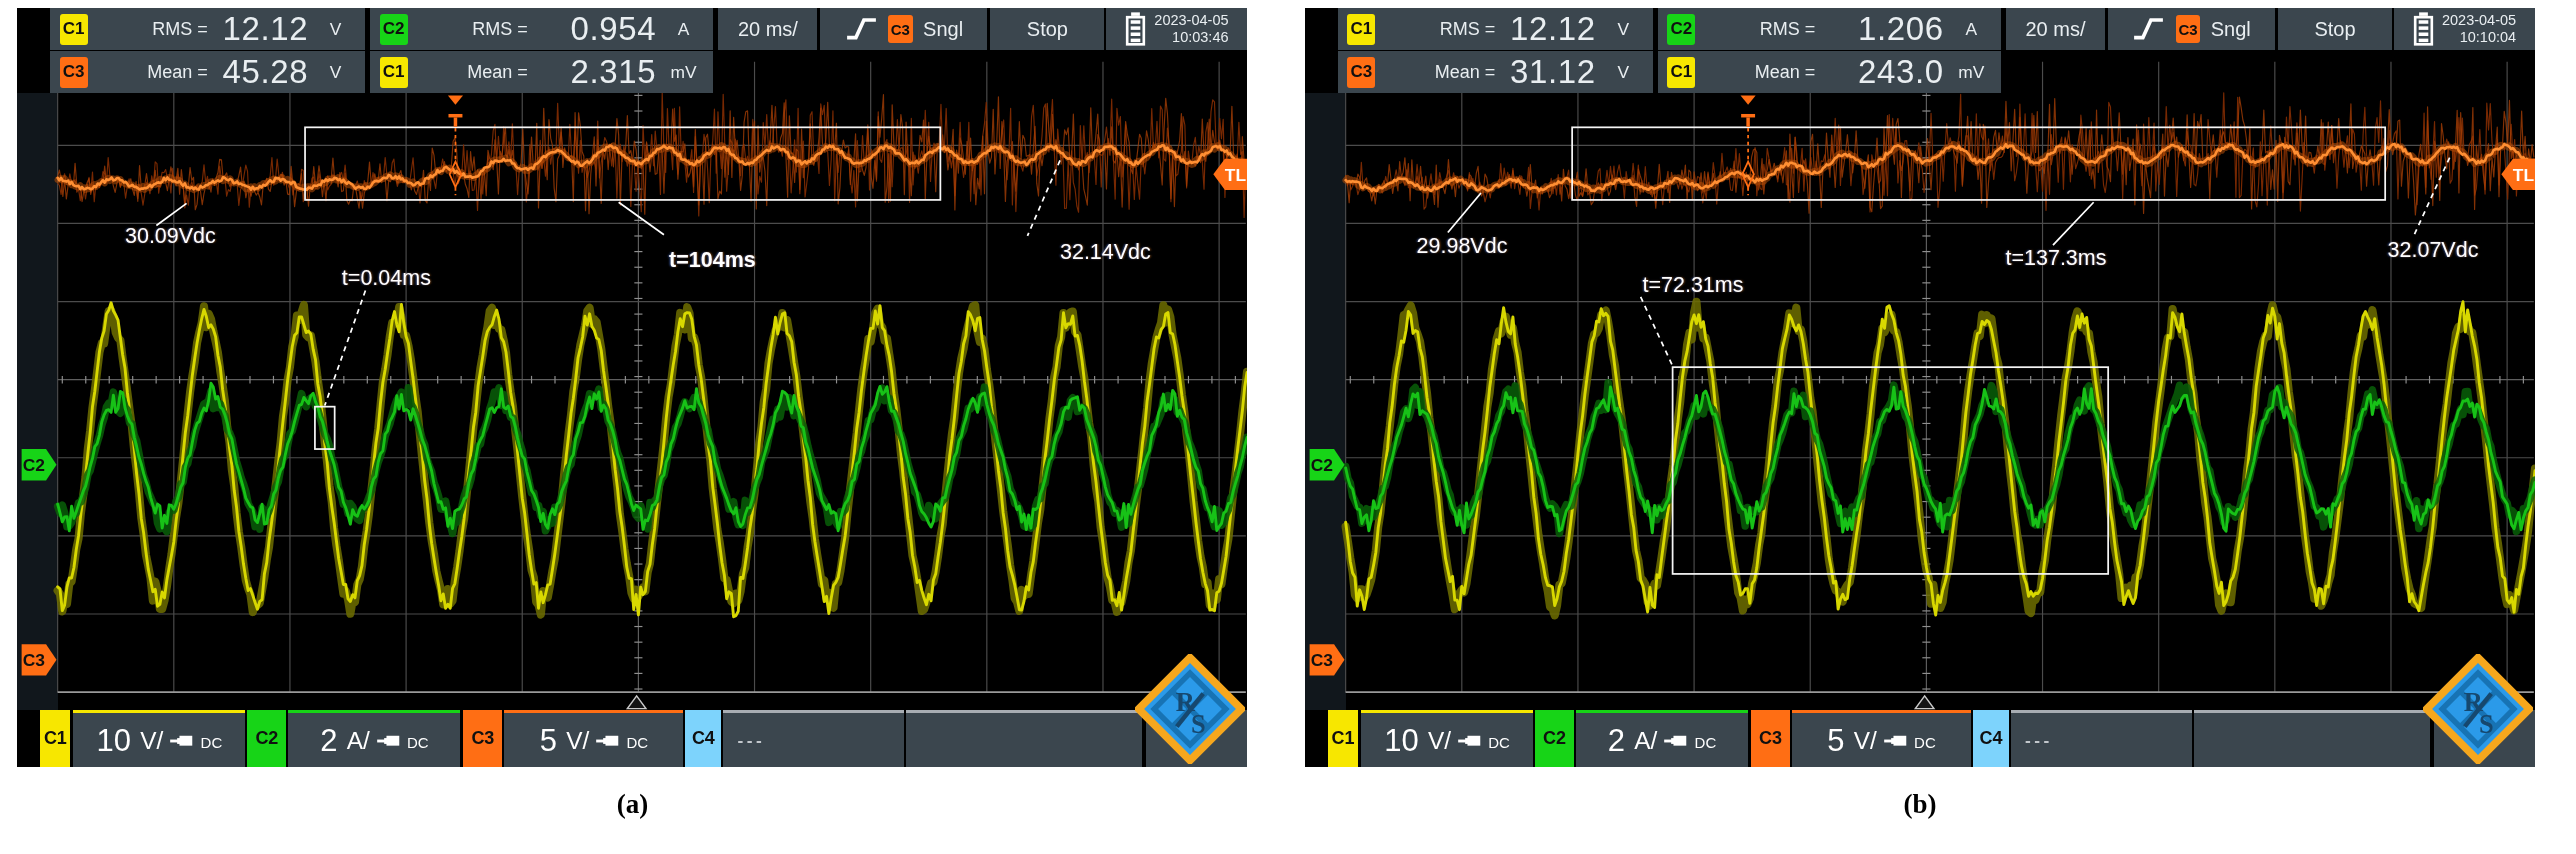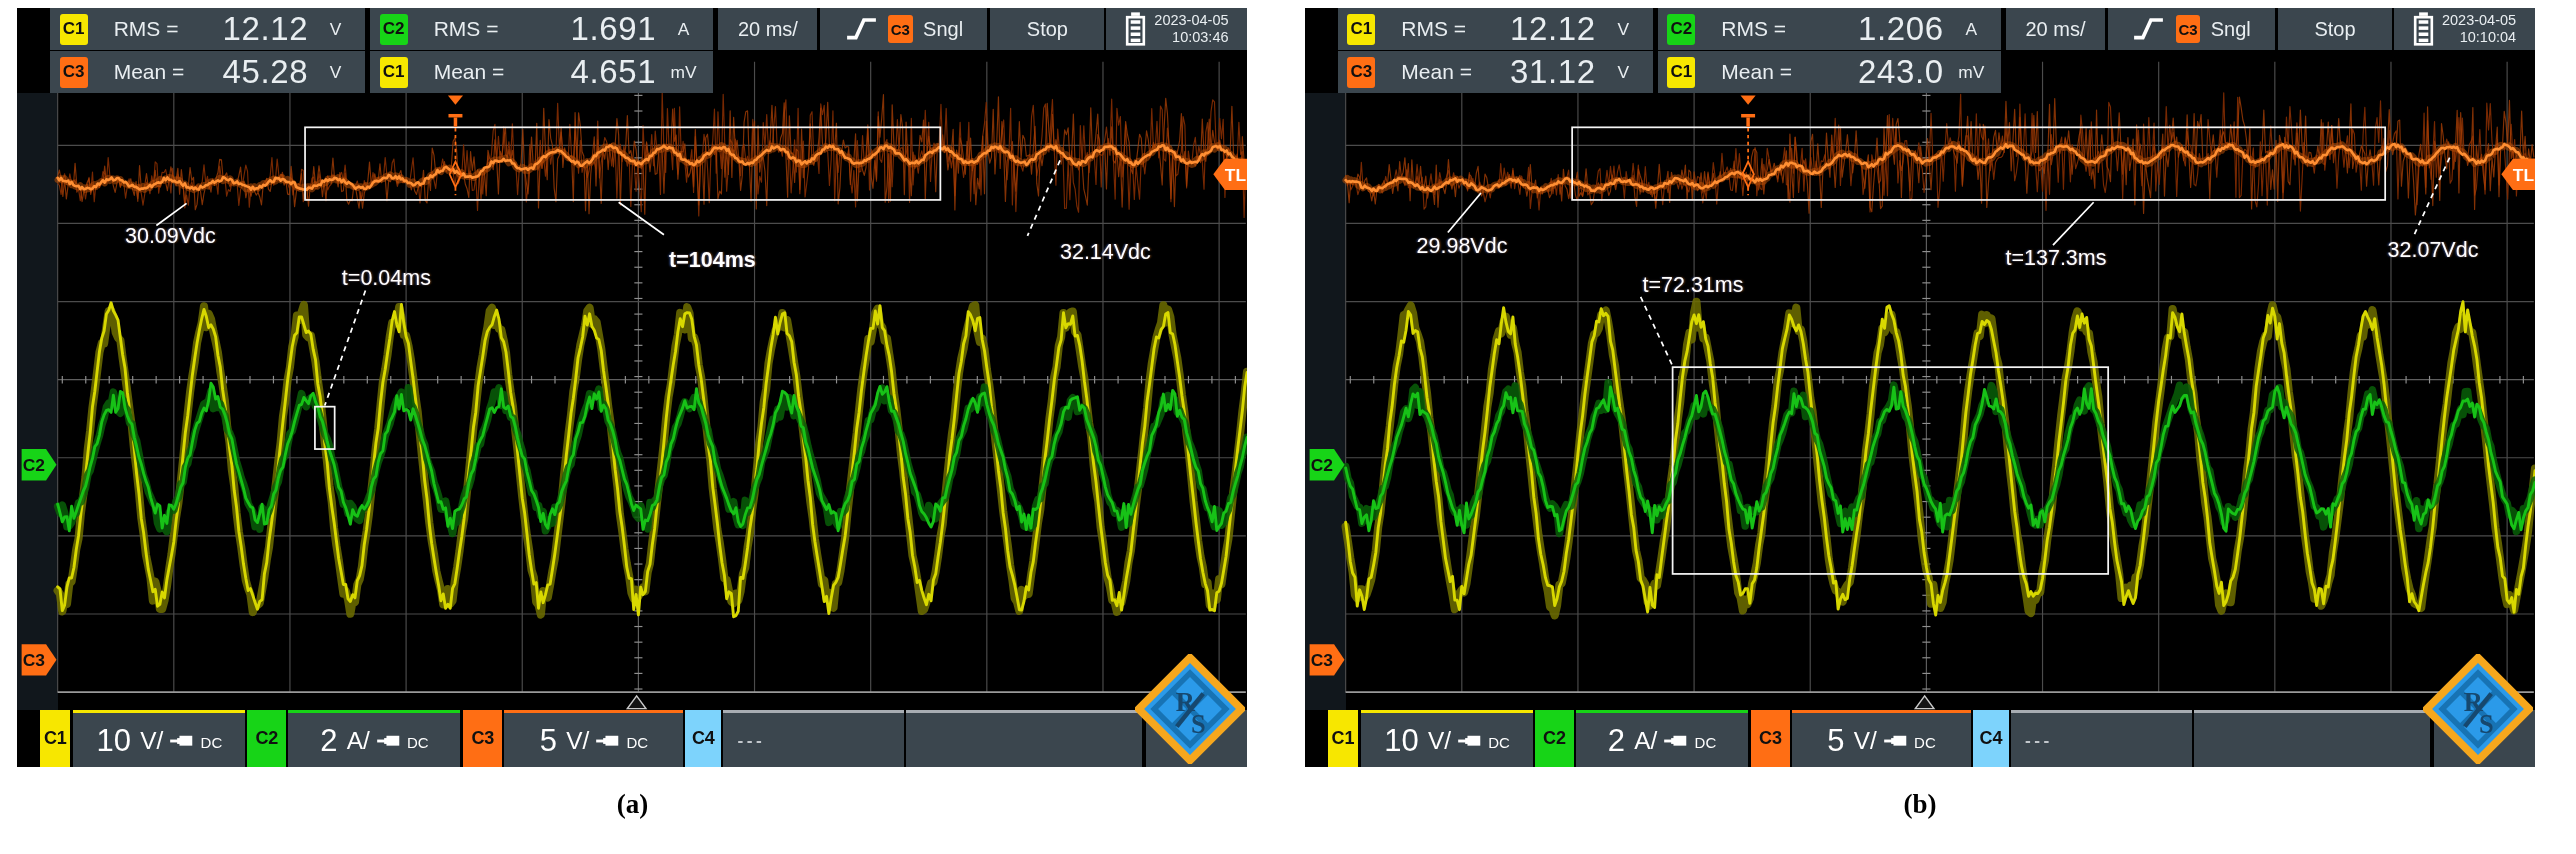--- a/index.html
+++ b/index.html
@@ -9,21 +9,21 @@
   .gutter{position:absolute;left:0;top:85px;width:41px;height:617px;background:#11171c;}
   svg.wave{position:absolute;left:0;top:0;z-index:1;}
   
   .mbox{position:absolute;height:42px;background:#3b464e;display:flex;align-items:center;
         box-sizing:border-box;padding:0 9.3px;color:#e9eef1;z-index:3;}
   .row2{top:43px;} .row1{top:0;}
   .badge{display:flex;align-items:center;justify-content:center;width:28px;height:31px;border-radius:2.9px;
          color:#101010;font-weight:bold;font-size:17px;flex:none;}
   .badge.sm{width:24.4px;height:28px;font-size:15px;}
   .badge-C1{background:#f7e700;} .badge-C2{background:#17d417;} .badge-C3{background:#ff6e14;}
-  .mname{font-size:21px;margin-left:26px;width:87px;flex:none;}
+  .mname{font-size:18px;margin-left:33px;width:87px;flex:none;text-align:right;}
   .mval{font-size:33px;flex:1;text-align:right;letter-spacing:0.6px;white-space:nowrap;}
   .munit{font-size:17.4px;flex:none;width:41px;text-align:center;margin-left:7px;}
   .sbox{position:absolute;top:0;height:42px;background:#3b464e;display:flex;align-items:center;
         justify-content:center;color:#e9eef1;font-size:20px;z-index:3;gap:10.5px;box-sizing:border-box;}
   .dcol{display:flex;flex-direction:column;align-items:flex-end;font-size:14.5px;line-height:1.2;}
   
   .ann{position:absolute;z-index:5;color:#ffffff;font-size:21.5px;white-space:nowrap;
        transform:translate(-50%,-50%);
        text-shadow:1.2px 0 1.7px rgba(255,140,40,.35),-1.2px 0 1.7px rgba(90,140,255,.45);}
   
@@ -189,21 +189,21 @@
 
   <div class="mbox row1" style="left:33px;width:315px">
     <span class="badge badge-C1">C1</span>
     <span class="mname">RMS =</span>
     <span class="mval">12.12</span>
     <span class="munit">V</span>
   </div>
   <div class="mbox row1" style="left:353px;width:343px">
     <span class="badge badge-C2">C2</span>
     <span class="mname">RMS =</span>
-    <span class="mval">1.691</span>
+    <span class="mval">0.954</span>
     <span class="munit">A</span>
   </div>
   <div class="sbox" style="left:701px;width:99px">
     <span>20 ms/</span>
   </div>
   <div class="sbox" style="left:803px;width:167px">
     <svg width="33" height="25.6" viewBox="0 0 40 32">
       <path d="M2 27 H13 L23 5 H38" stroke="#fff" stroke-width="4.5" fill="none"></path>
       </svg>
     <span class="badge badge-C3 sm">C3</span>
@@ -229,21 +229,21 @@
 
   <div class="mbox row2" style="left:33px;width:315px">
     <span class="badge badge-C3">C3</span>
     <span class="mname">Mean =</span>
     <span class="mval">45.28</span>
     <span class="munit">V</span>
   </div>
   <div class="mbox row2" style="left:353px;width:343px">
     <span class="badge badge-C1">C1</span>
     <span class="mname">Mean =</span>
-    <span class="mval">4.651</span>
+    <span class="mval">2.315</span>
     <span class="munit">mV</span>
   </div>
 
   <div class="ann" style="left: 153px; top: 228px;">30.09Vdc</div>
   <div class="ann" style="left: 369px; top: 270px;">t=0.04ms</div>
   <div class="ann" style="left: 695px; top: 252px; font-weight: bold;">t=104ms</div>
   <div class="ann" style="left: 1088px; top: 244px;">32.14Vdc</div>
 
   <div class="chbar">
     <div class="chtab tab-c1" style="left:23px;width:30px">

